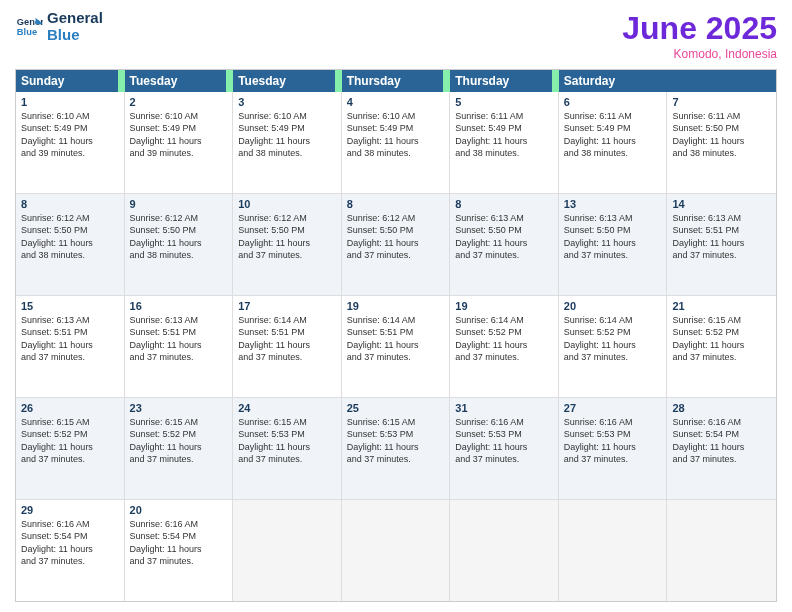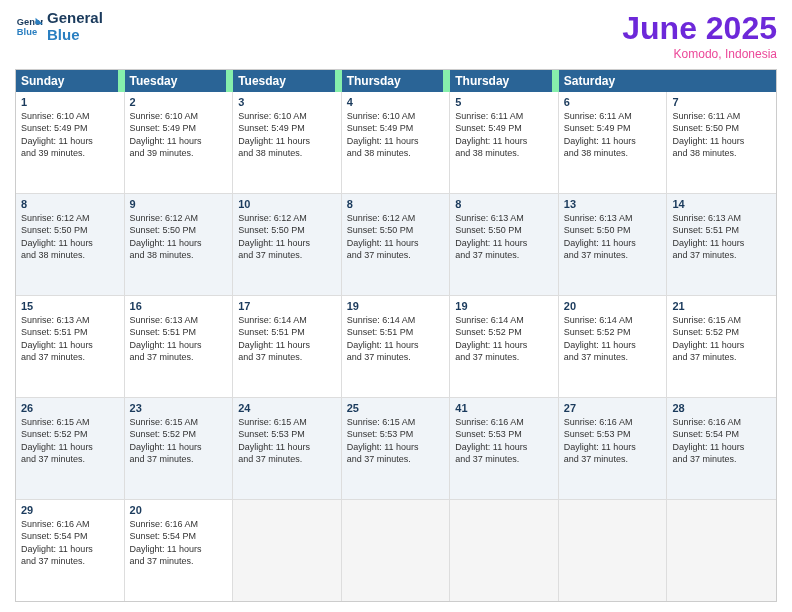--- a/index.html
+++ b/index.html
@@ -232,21 +232,21 @@
           </div>
           <div class="cal-cell alt-row">
             <span class="day-num">24</span>
             <div class="cell-info">Sunrise: 6:15 AM<br>Sunset: 5:53 PM<br>Daylight: 11 hours<br>and 37 minutes.</div>
           </div>
           <div class="cal-cell alt-row">
             <span class="day-num">25</span>
             <div class="cell-info">Sunrise: 6:15 AM<br>Sunset: 5:53 PM<br>Daylight: 11 hours<br>and 37 minutes.</div>
           </div>
           <div class="cal-cell alt-row">
-            <span class="day-num">41</span>
+            <span class="day-num">31</span>
             <div class="cell-info">Sunrise: 6:16 AM<br>Sunset: 5:53 PM<br>Daylight: 11 hours<br>and 37 minutes.</div>
           </div>
           <div class="cal-cell alt-row">
             <span class="day-num">27</span>
             <div class="cell-info">Sunrise: 6:16 AM<br>Sunset: 5:53 PM<br>Daylight: 11 hours<br>and 37 minutes.</div>
           </div>
           <div class="cal-cell alt-row">
             <span class="day-num">28</span>
             <div class="cell-info">Sunrise: 6:16 AM<br>Sunset: 5:54 PM<br>Daylight: 11 hours<br>and 37 minutes.</div>
           </div>

